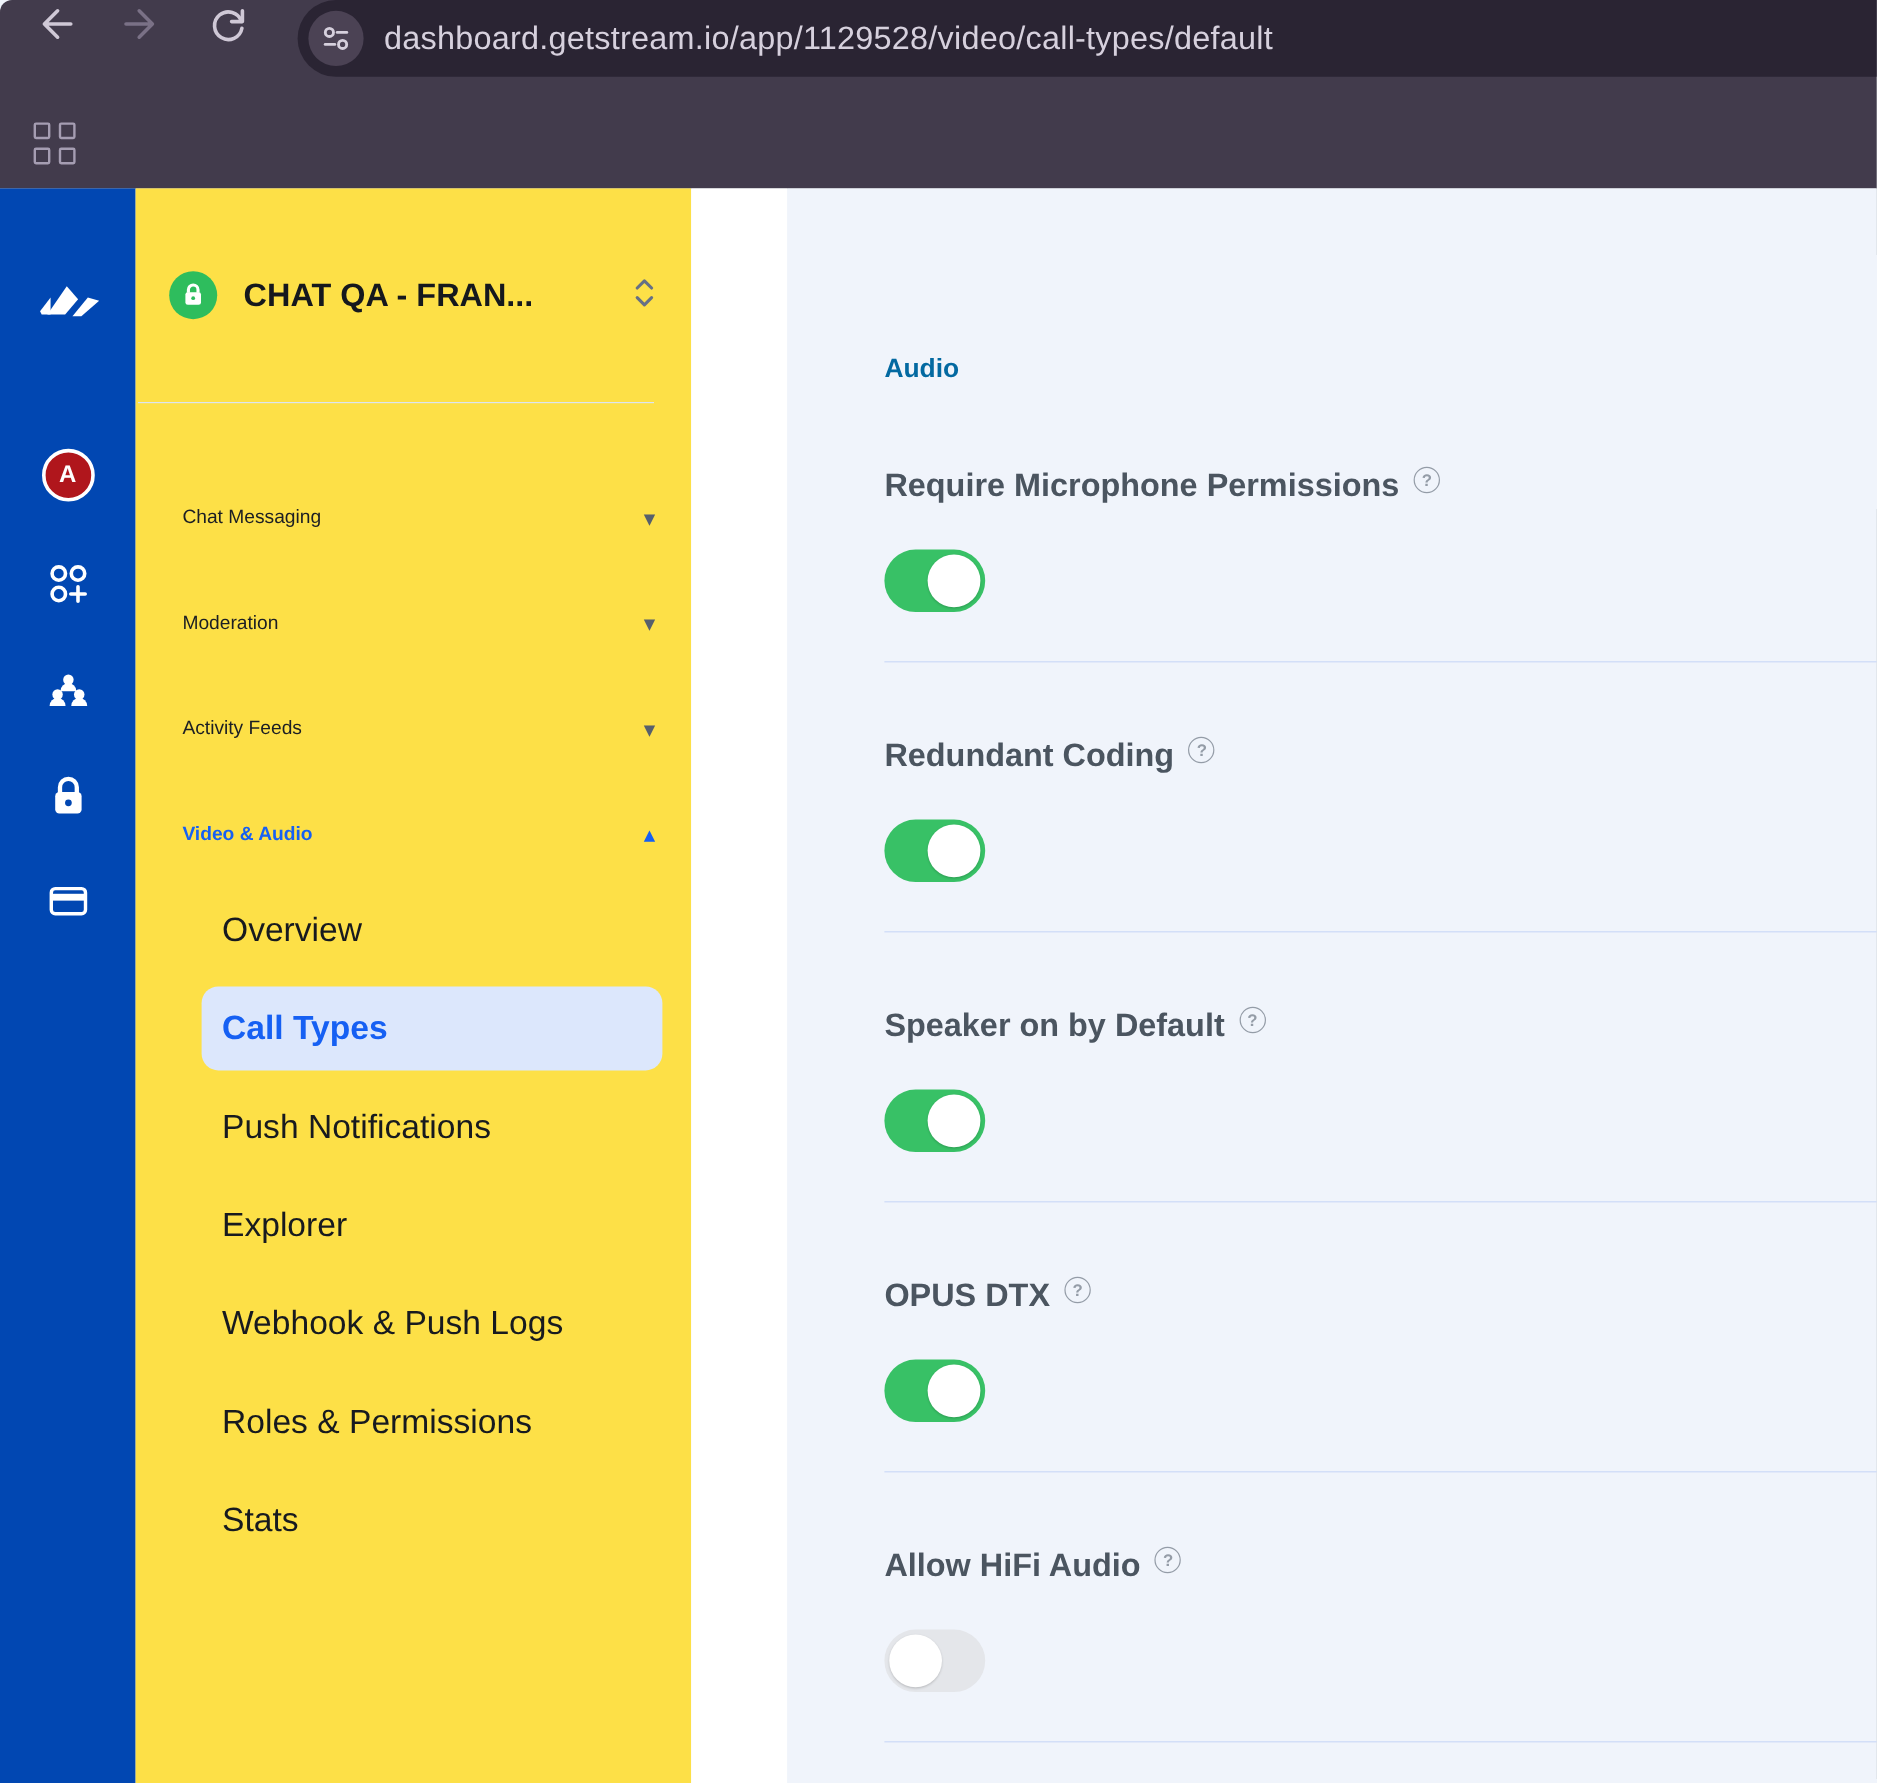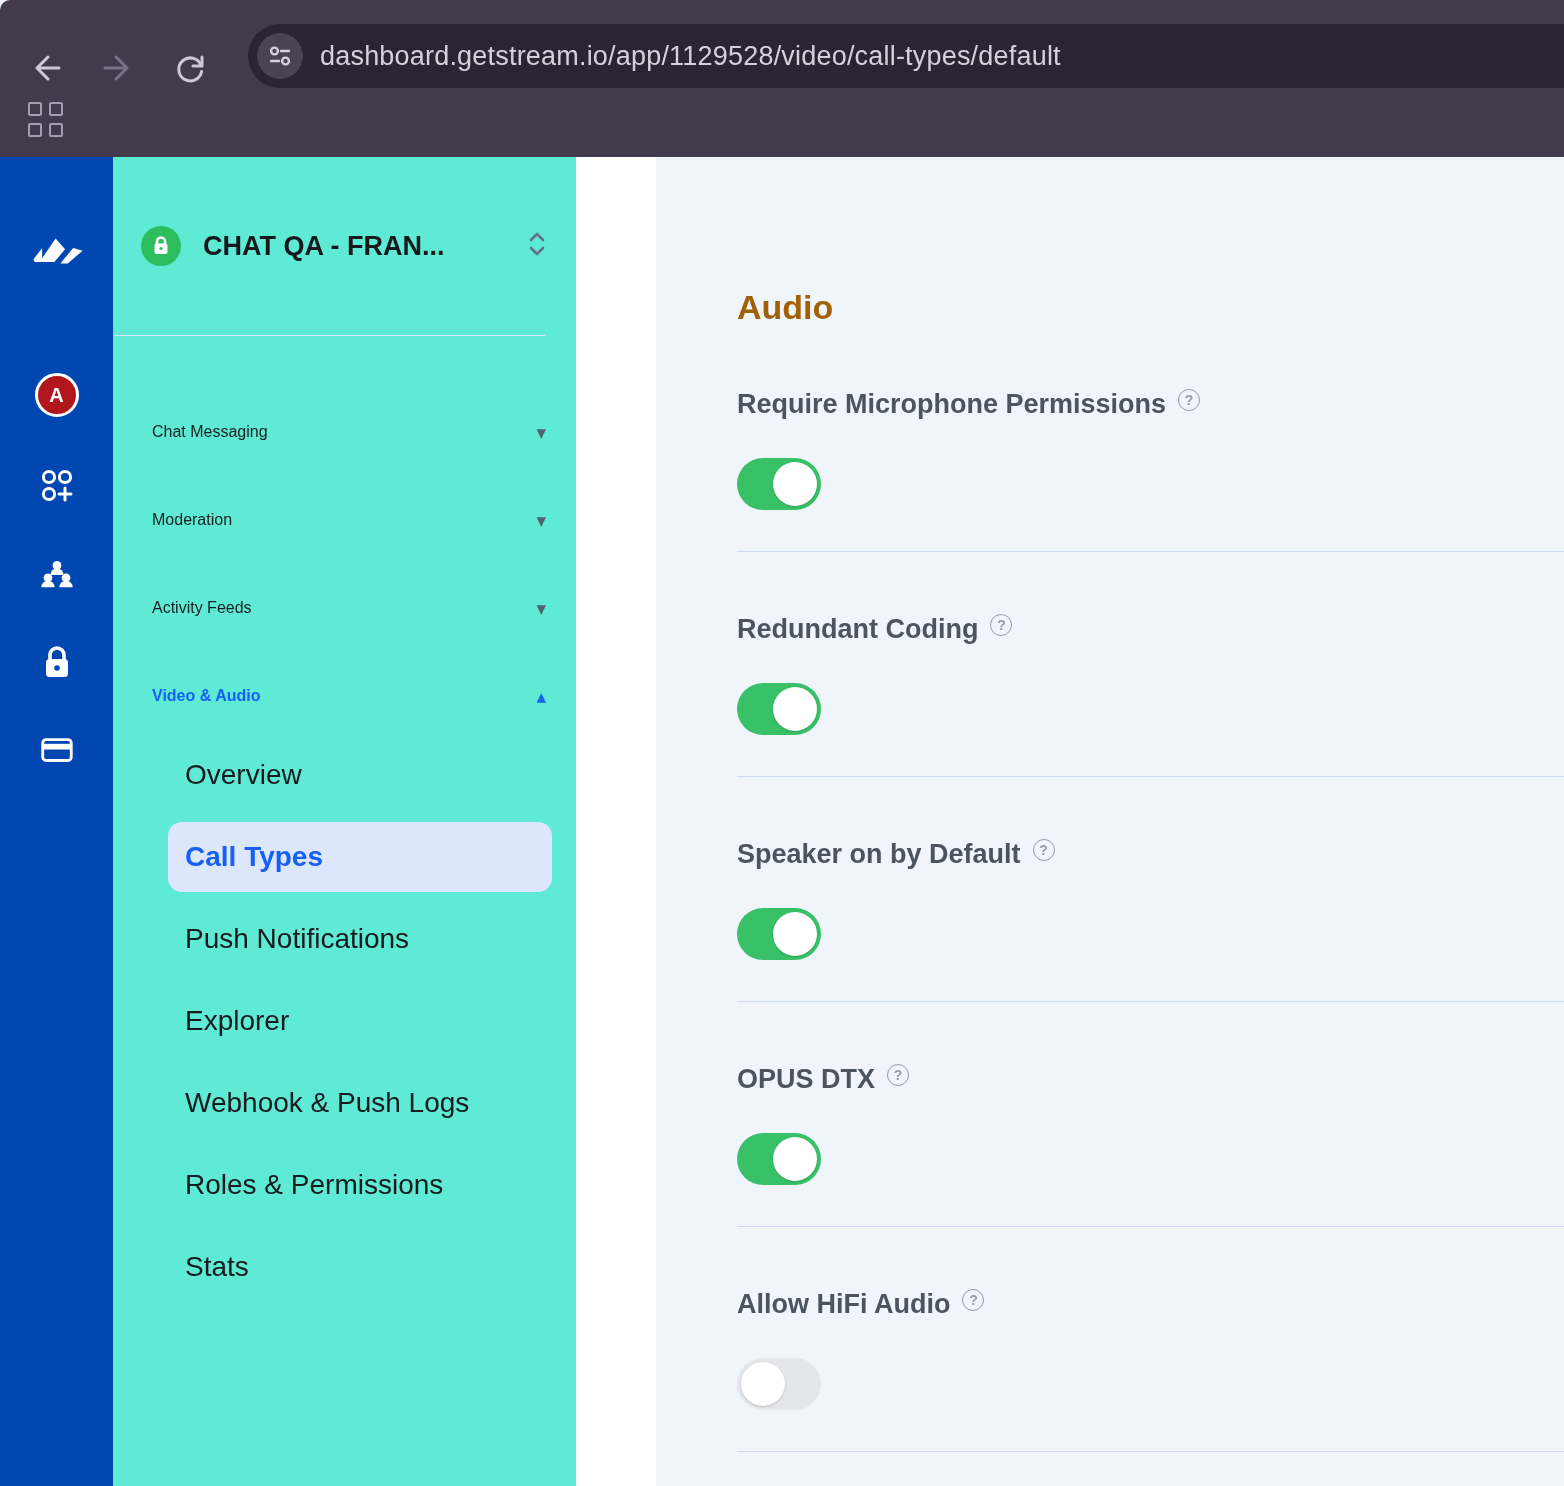--- a/index.html
+++ b/index.html
@@ -5,21 +5,21 @@
   * { margin:0; padding:0; box-sizing:border-box; }
   html { background:#0a0a0a; }
   body {
     width:1564px; height:1486px; overflow:hidden;
     font-family:"Liberation Sans", sans-serif;
     background:#f0f4fb;
   }
 
   
   .chrome { height:157px; background:#423b4c; border-top-left-radius:10px; }
-  .chrome-row1 { display:flex; align-items:flex-end; height:88px; padding-left:26px; }
+  .chrome-row1 { display:flex; align-items:flex-start; height:88px; padding-left:26px; }
   .nav-btn { width:40px; height:40px; display:flex; align-items:center; justify-content:center; flex:0 0 auto; }
   .nav-btn + .nav-btn { margin-left:32px; }
   .url-pill {
     flex:1; height:64px; margin-left:38px; background:#2a2433;
     border-radius:32px 0 0 32px; display:flex; align-items:center;
   }
   .site-chip { width:46px; height:46px; border-radius:50%; background:#4b4254;
     margin-left:9px; display:flex; align-items:center; justify-content:center; flex:0 0 auto; }
   .url-text { margin-left:17px; font-size:27px; color:#d6d0dd; letter-spacing:.2px; white-space:nowrap; }
   .chrome-row2 { padding-left:25px; padding-top:11px; }
@@ -32,21 +32,21 @@
 
   
   .rail { width:113px; background:#0147b2; display:flex; flex-direction:column; align-items:center; flex:0 0 auto; }
   .rail-logo { margin-top:70px; }
   .rail-avatar { margin-top:88px; width:44px; height:44px; border-radius:50%; border:3px solid #fff;
     background:#b0161c; color:#fff; font-size:20px; font-weight:700;
     display:flex; align-items:center; justify-content:center; }
   .rail-ic { margin-top:50px; width:38px; height:38px; display:flex; align-items:center; justify-content:center; }
 
   
-  .sidebar { width:463px; background:#5eead4; flex:0 0 auto; }
+  .sidebar { width:463px; background:#fde047; flex:0 0 auto; }
   .app-selector { display:flex; align-items:center; padding:64px 26px 0 28px; height:114px; }
   .app-badge { width:40px; height:40px; border-radius:50%; background:#2ebd5d;
     display:flex; align-items:center; justify-content:center; flex:0 0 auto; }
   .app-name { margin-left:22px; font-size:27px; font-weight:700; color:#15181d; white-space:nowrap;
     overflow:hidden; max-width:300px; }
   .unfold { margin-left:auto; flex:0 0 auto; }
   .sidebar-divider { height:1px; background:#dce5f1; margin:64px 31px 0 2px; }
   .nav { margin-top:52px; padding:0 30px 0 39px; }
   .nav-section { height:88px; display:flex; align-items:center; cursor:default; }
   .nav-label { font-size:16px; font-weight:500; color:#1b1e24; }
@@ -58,21 +58,21 @@
     padding-left:17px; border-radius:14px; max-width:384px; }
   .sub-item span { font-size:28px; color:#171a1f; }
   .sub-item.active { background:#dce7fc; }
   .sub-item.active span { color:#1660f3; font-weight:700; }
 
   
   .gutter { width:80px; background:#ffffff; flex:0 0 auto; }
 
   
   .main { flex:1; background:#f0f4fb; padding-left:81px; }
-  .section-title { margin-top:130px; font-size:34px; font-weight:700; color:#a16207; line-height:40px; }
+  .section-title { margin-top:130px; font-size:22px; font-weight:700; color:#0369a1; line-height:40px; }
   .setting-row { padding:62px 0 41px; border-bottom:1px solid #cddaf7; }
   .setting-head { display:flex; align-items:flex-start; height:32px; }
   .setting-label { font-size:27px; font-weight:700; color:#4b5560; }
   .help-icon { width:22px; height:22px; margin-left:12px; border:1.5px solid #949ca7; border-radius:50%;
     color:#949ca7; font-size:14px; font-weight:700; display:flex; align-items:center; justify-content:center; }
   .toggle { margin-top:37px; width:84px; height:52px; border-radius:26px; position:relative; cursor:pointer; }
   .knob { position:absolute; top:4px; width:44px; height:44px; background:#fff; border-radius:50%;
     box-shadow:0 1px 2px rgba(0,0,0,.18); }
   .setting-row.on .toggle { background:#38c166; }
   .setting-row.on .knob { right:4px; }

